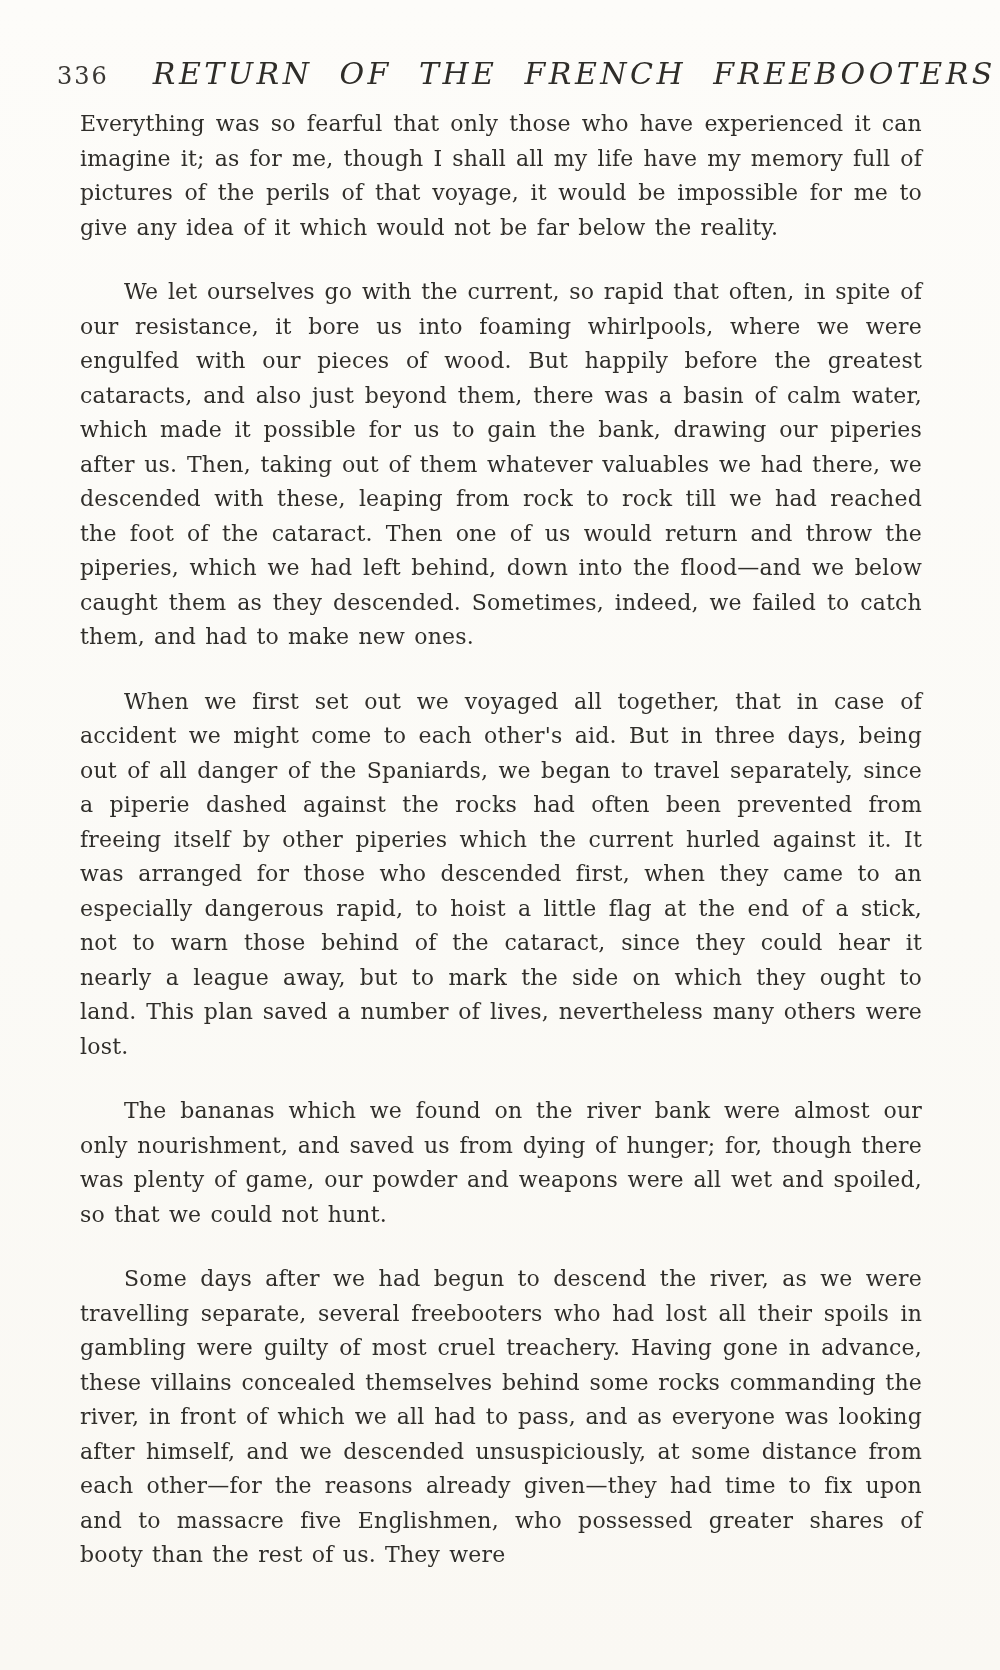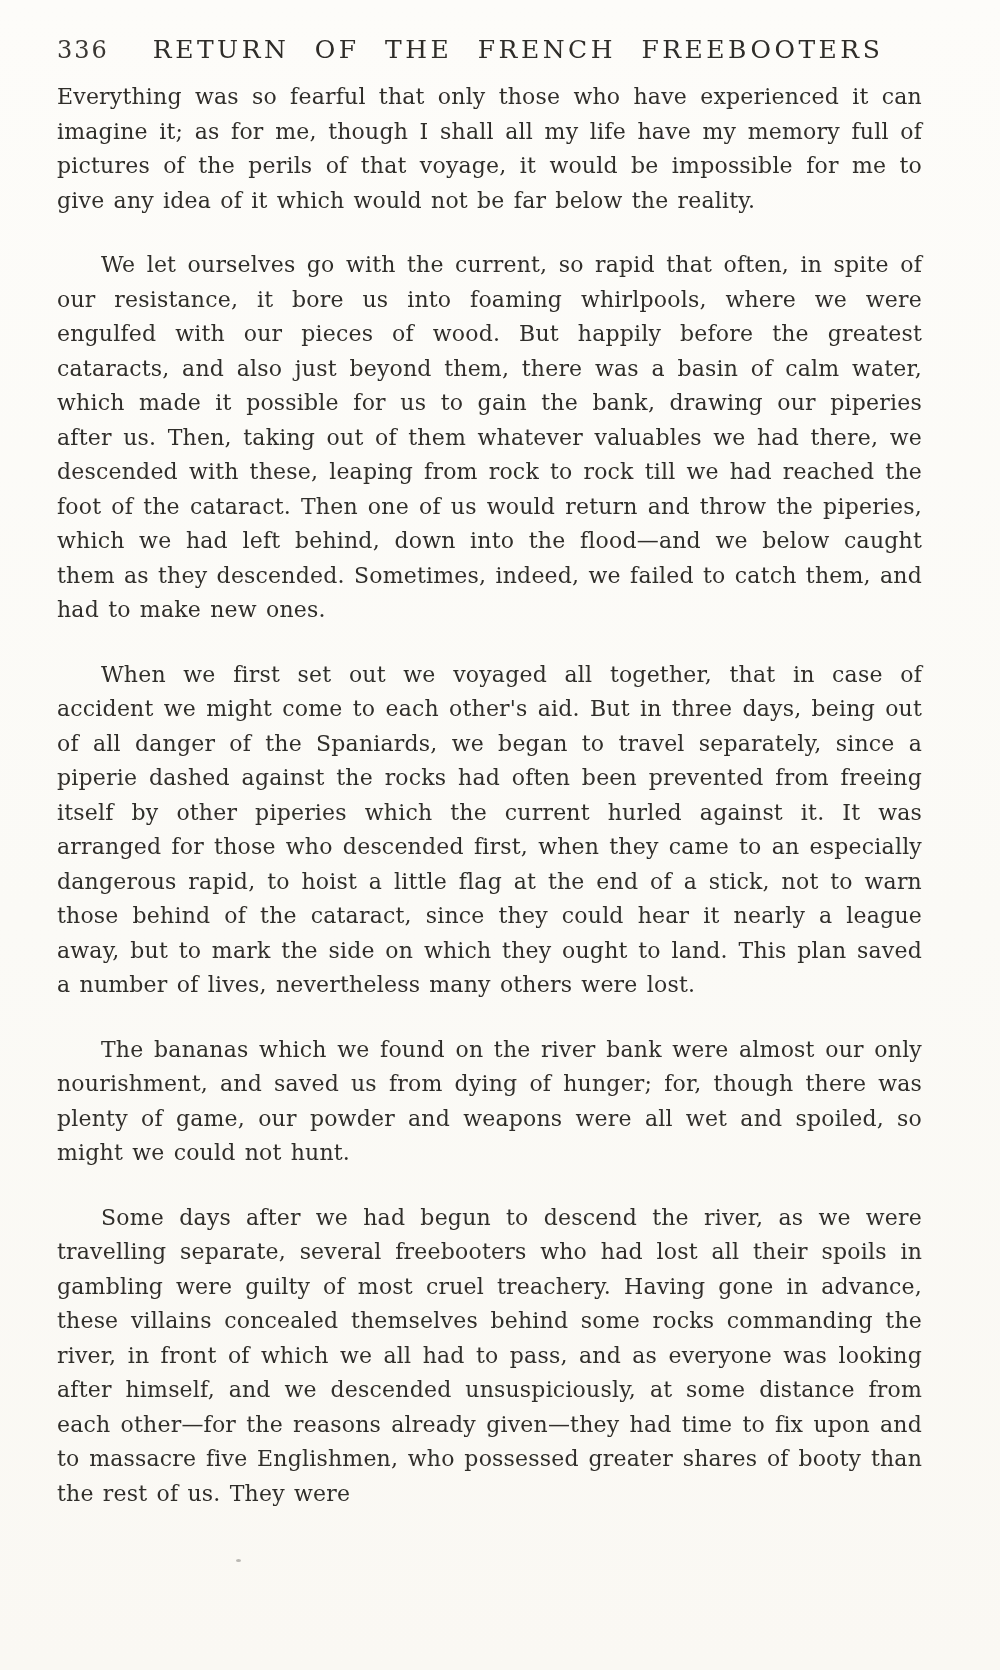--- a/index.html
+++ b/index.html
@@ -14,37 +14,38 @@
     margin: 0 auto;
     background: linear-gradient(180deg, #fdfcf9 0%, #fbfaf6 55%, #faf8f3 100%);
     font-family: "DejaVu Serif", serif;
     color: #34322e;
     overflow: hidden;
     box-sizing: border-box;
   }
   .page-header {
     display: flex;
     align-items: baseline;
-    padding: 35px 80px 0 57px;
+    padding: 56px 80px 0 57px;
     white-space: nowrap;
   }
   .page-number {
     font-size: 24px;
     letter-spacing: 2px;
     color: #3a3733;
   }
   .running-head {
-    font-size: 25px;
+    font-style: italic;
+    font-size: 30px;
     letter-spacing: 3.5px;
     word-spacing: 14px;
     margin-left: 44px;
     color: #2f2d29;
   }
   .page-body {
-    padding: 16px 78px 0 57px;
+    padding: 16px 78px 0 80px;
     text-align: justify;
     font-size: 22px;
     line-height: 34.5px;
     letter-spacing: 0.2px;
     word-spacing: 2px;
     color: #302e2a;
   }
   .page-body p.para {
     margin: 0;
   }
@@ -68,18 +69,18 @@
 <div class="page">
   <header class="page-header">
     <span class="page-number">336</span>
     <span class="running-head">RETURN OF THE FRENCH FREEBOOTERS</span>
   </header>
 
   <main class="page-body">
       <p class="para">Everything was so fearful that only those who have experienced it can imagine it; as for me, though I shall all my life have my memory full of pictures of the perils of that voyage, it would be impossible for me to give any idea of it which would not be far below the reality.</p>
       <p class="para indent">We let ourselves go with the current, so rapid that often, in spite of our resistance, it bore us into foaming whirlpools, where we were engulfed with our pieces of wood. But happily before the greatest cataracts, and also just beyond them, there was a basin of calm water, which made it possible for us to gain the bank, drawing our piperies after us. Then, taking out of them whatever valuables we had there, we descended with these, leaping from rock to rock till we had reached the foot of the cataract. Then one of us would return and throw the piperies, which we had left behind, down into the flood—and we below caught them as they descended. Sometimes, indeed, we failed to catch them, and had to make new ones.</p>
       <p class="para indent">When we first set out we voyaged all together, that in case of accident we might come to each other's aid. But in three days, being out of all danger of the Spaniards, we began to travel separately, since a piperie dashed against the rocks had often been prevented from freeing itself by other piperies which the current hurled against it. It was arranged for those who descended first, when they came to an especially dangerous rapid, to hoist a little flag at the end of a stick, not to warn those behind of the cataract, since they could hear it nearly a league away, but to mark the side on which they ought to land. This plan saved a number of lives, nevertheless many others were lost.</p>
-      <p class="para indent">The bananas which we found on the river bank were almost our only nourishment, and saved us from dying of hunger; for, though there was plenty of game, our powder and weapons were all wet and spoiled, so might we could not hunt.</p>
+      <p class="para indent">The bananas which we found on the river bank were almost our only nourishment, and saved us from dying of hunger; for, though there was plenty of game, our powder and weapons were all wet and spoiled, so that we could not hunt.</p>
       <p class="para indent">Some days after we had begun to descend the river, as we were travelling separate, several freebooters who had lost all their spoils in gambling were guilty of most cruel treachery. Having gone in advance, these villains concealed themselves behind some rocks commanding the river, in front of which we all had to pass, and as everyone was looking after himself, and we descended unsuspiciously, at some distance from each other—for the reasons already given—they had time to fix upon and to massacre five Englishmen, who possessed greater shares of booty than the rest of us. They were</p>
     </main>
 
   <div class="scan-artifact"></div>
 </div>
 
 </body></html>

